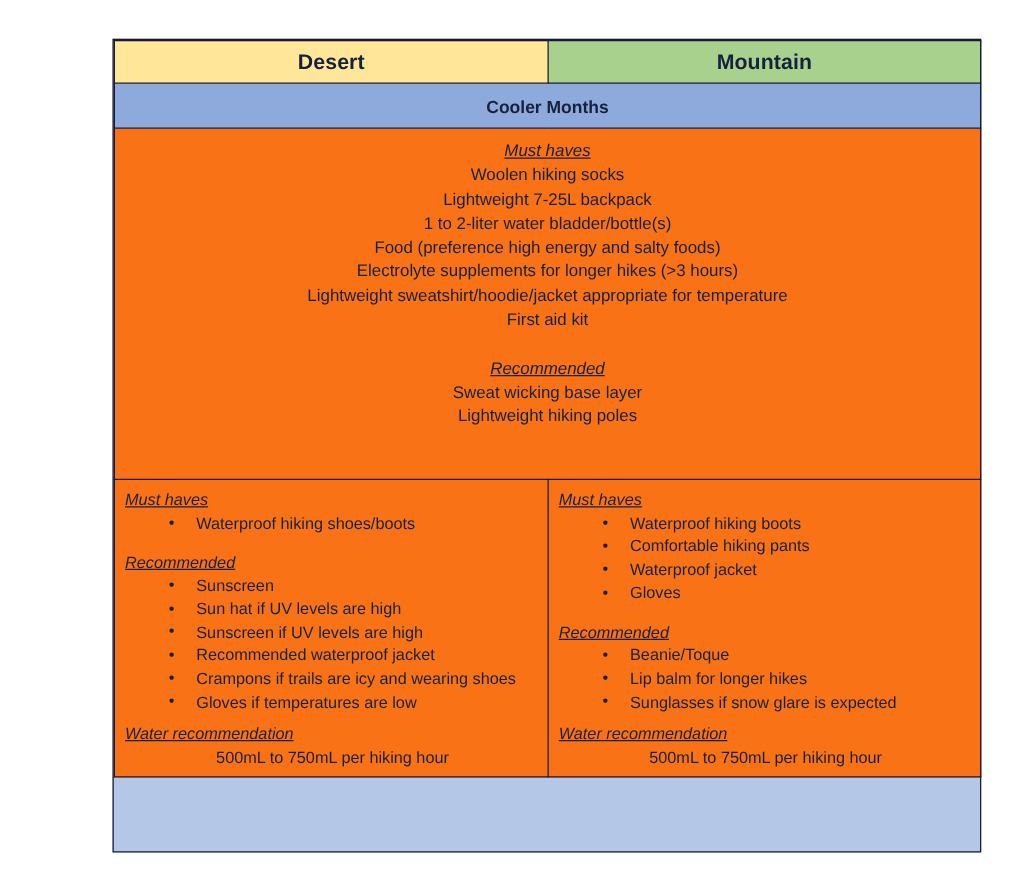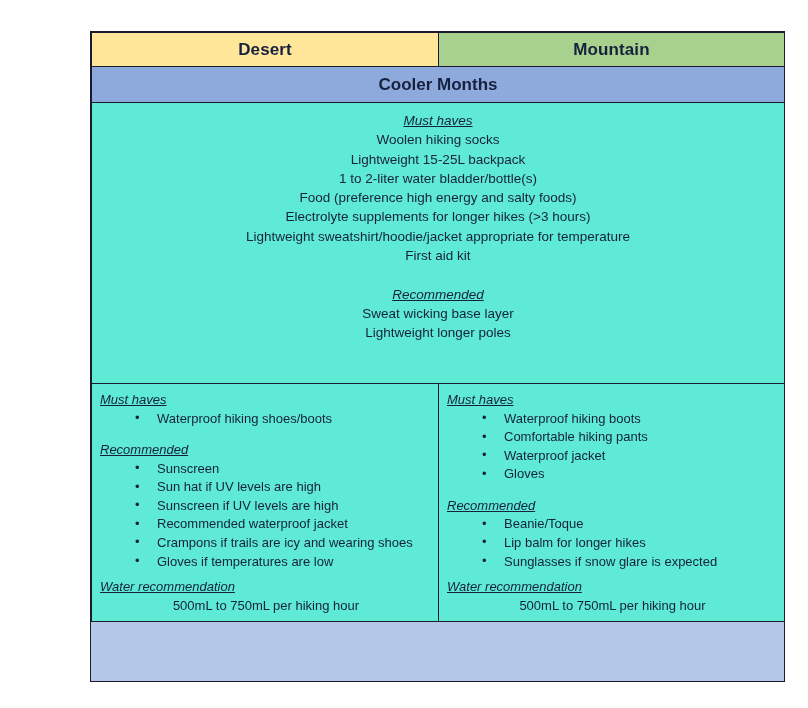--- a/index.html
+++ b/index.html
@@ -30,21 +30,21 @@
     border-collapse: collapse;
     table-layout: fixed;
     width: 693px;
     height: 574px;
   }
 
   table.gear-table td {
     border: 1px solid #1a1a2e;
     vertical-align: top;
     padding: 0;
-    background: #5eead4;
+    background: #f97316;
   }
 
   col.col-left  { width: 347px; }
   col.col-right { width: 346px; }
 
   
   .hdr {
     height: 33px;
     text-align: center;
     vertical-align: middle !important;
@@ -54,21 +54,21 @@
   }
   .hdr-desert   { background: #FFE699 !important; }
   .hdr-mountain { background: #A9D18E !important; }
 
   
   .season-band {
     height: 35px;
     text-align: center;
     vertical-align: middle !important;
     font-weight: bold;
-    font-size: 17px;
+    font-size: 14px;
     background: #8EAADC !important;
   }
 
   
   .shared-cell {
     height: 272px;
     text-align: center;
     padding-top: 8px !important;
   }
   .shared-cell .line {
@@ -139,32 +139,32 @@
       </tr>
 
       <tr>
         <td class="season-band" colspan="2">Cooler Months</td>
       </tr>
 
       <tr>
         <td class="shared-cell" colspan="2">
           <div class="sub-head">Must haves</div>
           <div class="line">Woolen hiking socks</div>
-          <div class="line">Lightweight 15-25L backpack</div>
+          <div class="line">Lightweight 7-25L backpack</div>
           <div class="line">1 to 2-liter water bladder/bottle(s)</div>
           <div class="line">Food (preference high energy and salty foods)</div>
           <div class="line">Electrolyte supplements for longer hikes (&gt;3 hours)</div>
           <div class="line">Lightweight sweatshirt/hoodie/jacket appropriate for temperature</div>
           <div class="line">First aid kit</div>
 
           <div class="blank-line"></div>
 
           <div class="sub-head">Recommended</div>
           <div class="line">Sweat wicking base layer</div>
-          <div class="line">Lightweight longer poles</div>
+          <div class="line">Lightweight hiking poles</div>
         </td>
       </tr>
 
       <tr>
 
         <td class="detail-cell">
           <span class="sub-head">Must haves</span>
           <ul>
             <li>Waterproof hiking shoes/boots</li>
           </ul>

